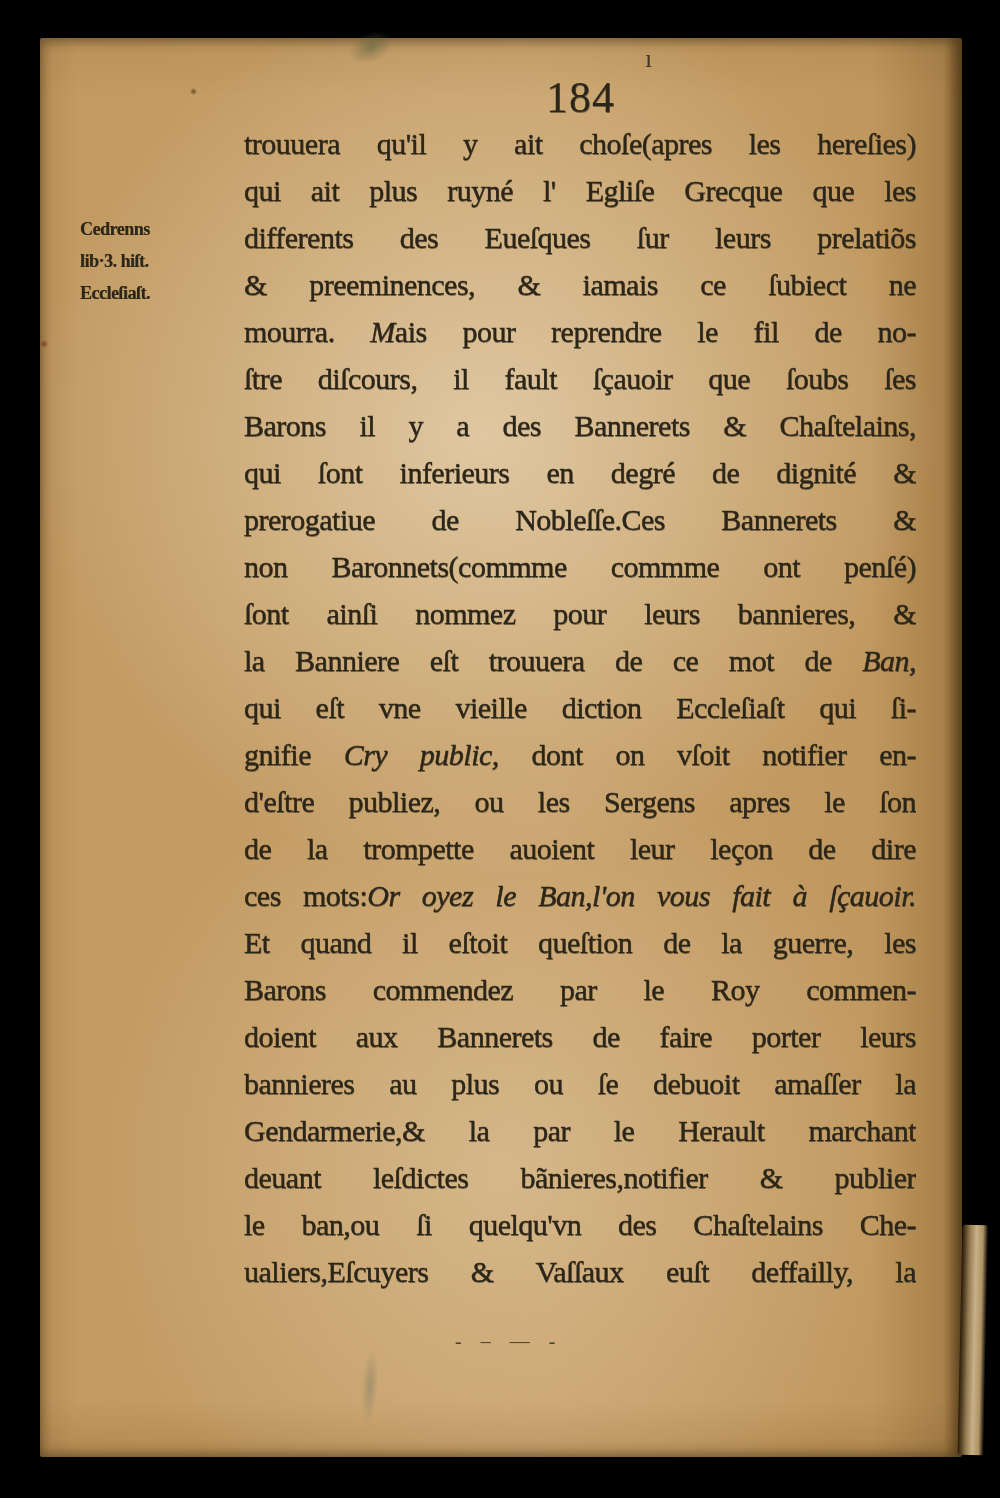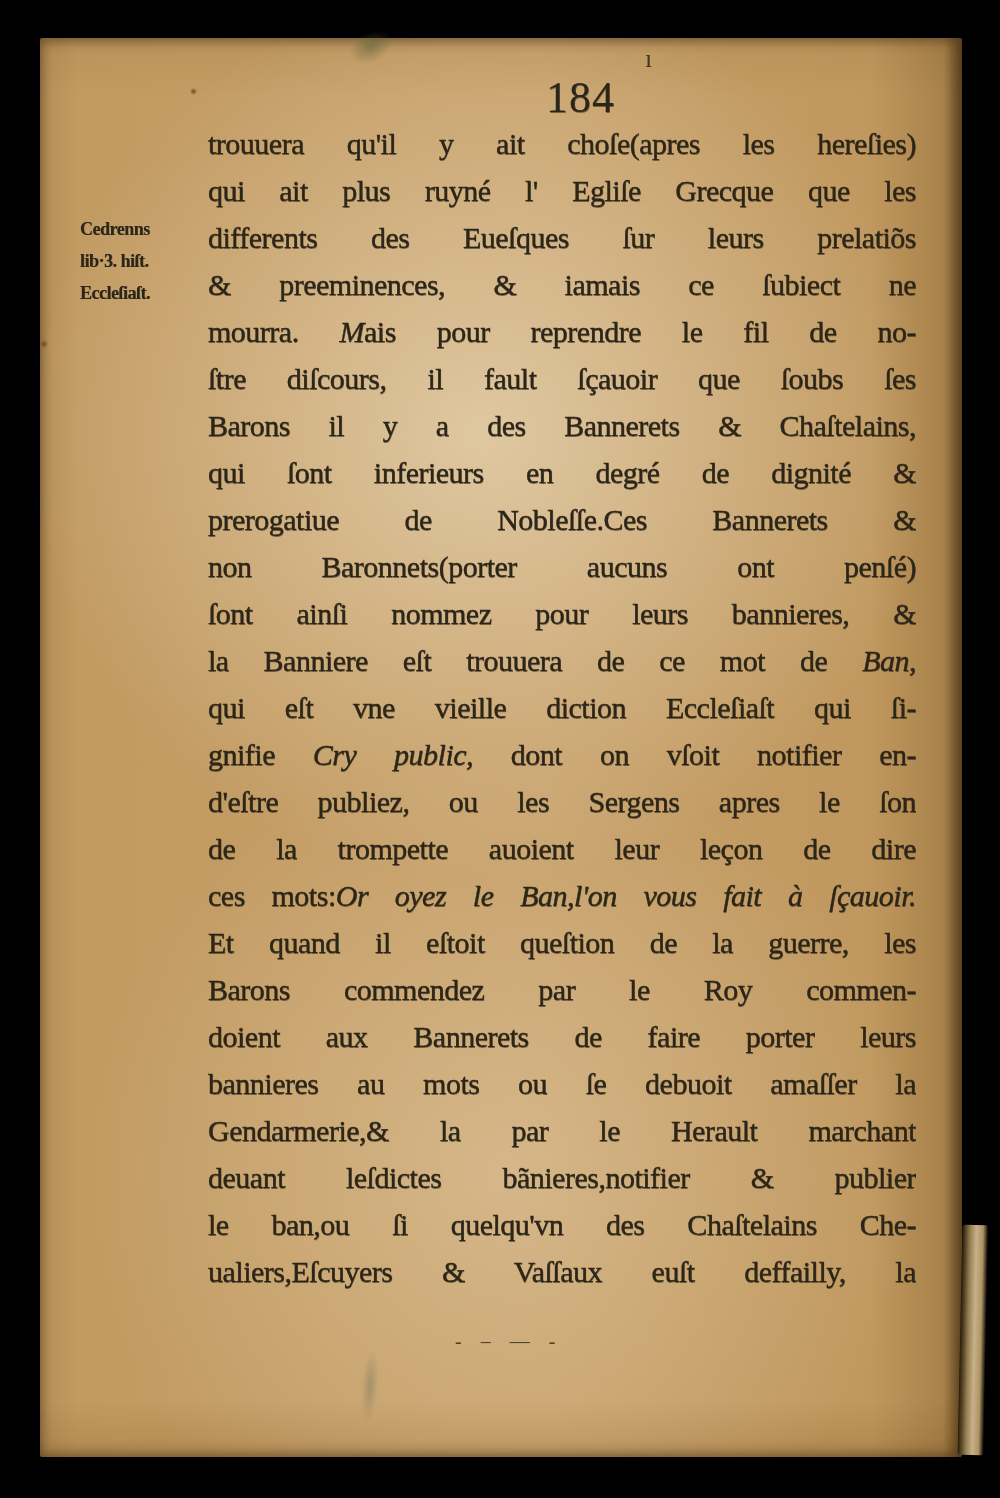--- a/index.html
+++ b/index.html
@@ -58,20 +58,21 @@
     font-size:30px;
     letter-spacing:-0.5px;word-spacing:-1px;
     -webkit-text-stroke:0.35px var(--ink);
     text-shadow:0.4px 0.5px 0.6px rgba(44,38,25,0.45);
   }
   .body-text .line{
     height:47px;line-height:47px;
     overflow:hidden;
     text-align:justify;text-align-last:justify;
     white-space:normal;
+    margin-left:36px;
   }
   .it{font-style:italic;}
   .dash-marks{
     position:absolute;left:415px;top:1292px;width:260px;
     font-size:20px;letter-spacing:7px;opacity:0.8;
     white-space:nowrap;
   }
   
   .stain{position:absolute;border-radius:50%;}
   .stain.dot-brown{left:150px;top:50px;width:7px;height:7px;background:radial-gradient(circle,#6b4a22 0%,rgba(107,74,34,0) 75%);}
@@ -109,32 +110,32 @@
     <div class="body-text">
         <div class="line"><span>trouuera qu'il y ait choſe(apres les hereſies)</span></div>
         <div class="line"><span>qui ait plus ruyné l' Egliſe Grecque que les</span></div>
         <div class="line"><span>differents des Eueſques ſur leurs prelatiõs</span></div>
         <div class="line"><span>&amp; preeminences, &amp; iamais ce ſubiect ne</span></div>
         <div class="line"><span>mourra. </span><span class="it">M</span><span>ais pour reprendre le fil de no-</span></div>
         <div class="line"><span>ſtre diſcours, il fault ſçauoir que ſoubs ſes</span></div>
         <div class="line"><span>Barons il y a des Bannerets &amp; Chaſtelains,</span></div>
         <div class="line"><span>qui ſont inferieurs en degré de dignité &amp;</span></div>
         <div class="line"><span>prerogatiue de Nobleſſe.Ces Bannerets &amp;</span></div>
-        <div class="line"><span>non Baronnets(porter aucuns ont penſé)</span></div>
+        <div class="line"><span>non Baronnets(commme commme ont penſé)</span></div>
         <div class="line"><span>ſont ainſi nommez pour leurs bannieres, &amp;</span></div>
         <div class="line"><span>la Banniere eſt trouuera de ce mot de </span><span class="it">Ban,</span></div>
         <div class="line"><span>qui eſt vne vieille diction Eccleſiaſt qui ſi-</span></div>
         <div class="line"><span>gnifie </span><span class="it">Cry public,</span><span> dont on vſoit notifier en-</span></div>
         <div class="line"><span>d'eſtre publiez, ou les Sergens apres le ſon</span></div>
         <div class="line"><span>de la trompette auoient leur leçon de dire</span></div>
         <div class="line"><span>ces mots:</span><span class="it">Or oyez le Ban,l'on vous fait à ſçauoir.</span></div>
         <div class="line"><span>Et quand il eſtoit queſtion de la guerre, les</span></div>
         <div class="line"><span>Barons commendez par le Roy commen-</span></div>
         <div class="line"><span>doient aux Bannerets de faire porter leurs</span></div>
-        <div class="line"><span>bannieres au mots ou ſe debuoit amaſſer la</span></div>
+        <div class="line"><span>bannieres au plus ou ſe debuoit amaſſer la</span></div>
         <div class="line"><span>Gendarmerie,&amp; la par le Herault marchant</span></div>
         <div class="line"><span>deuant leſdictes bãnieres,notifier &amp; publier</span></div>
         <div class="line"><span>le ban,ou ſi quelqu'vn des Chaſtelains Che-</span></div>
         <div class="line"><span>ualiers,Eſcuyers &amp; Vaſſaux euſt deffailly, la</span></div>
       </div>
 
     <div class="dash-marks">-  –  —      -</div>
 
     <div class="stain dot-brown"></div>
     <div class="stain dot-red"></div>

